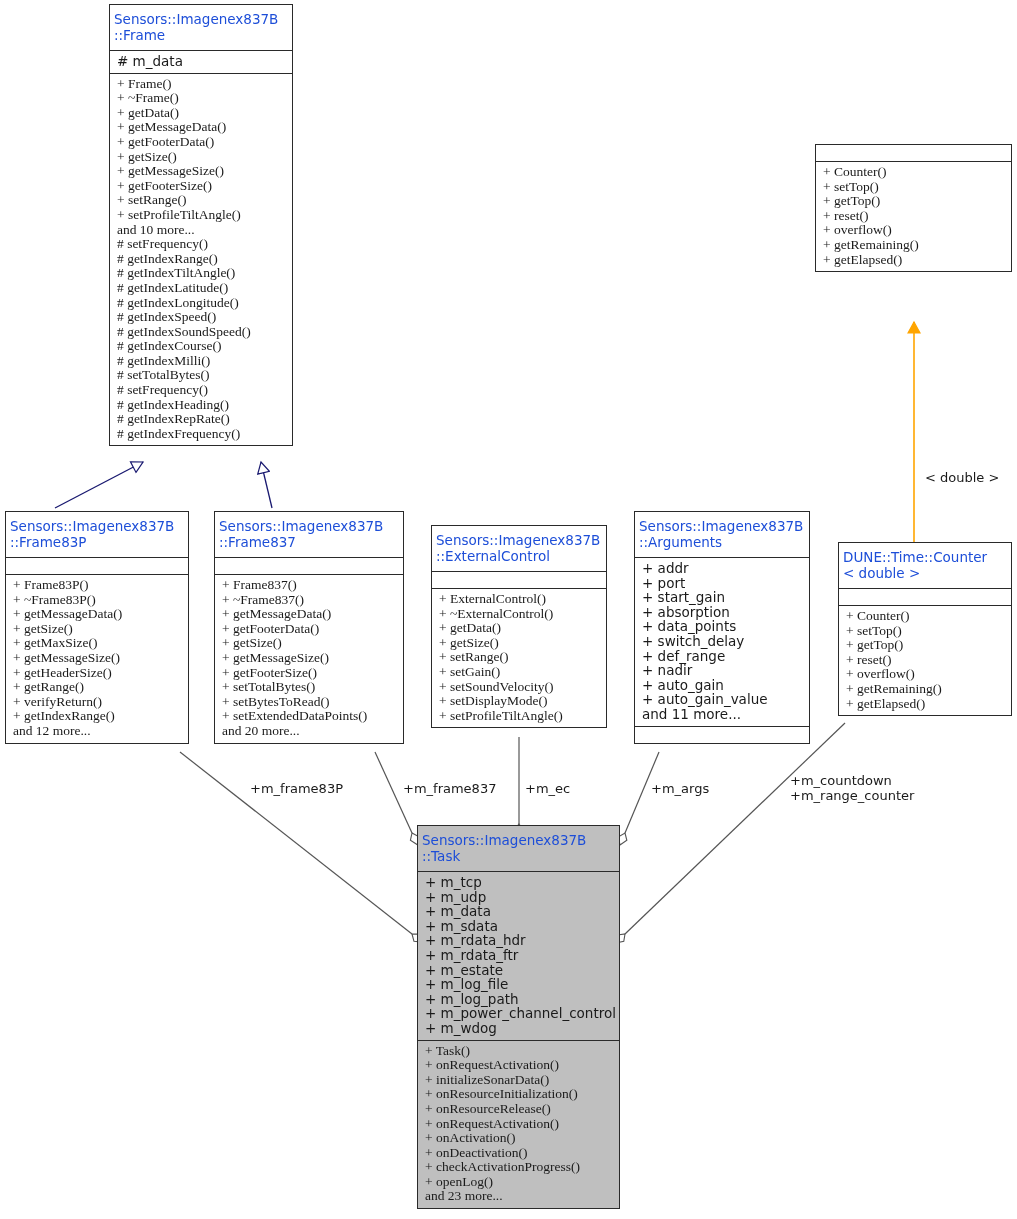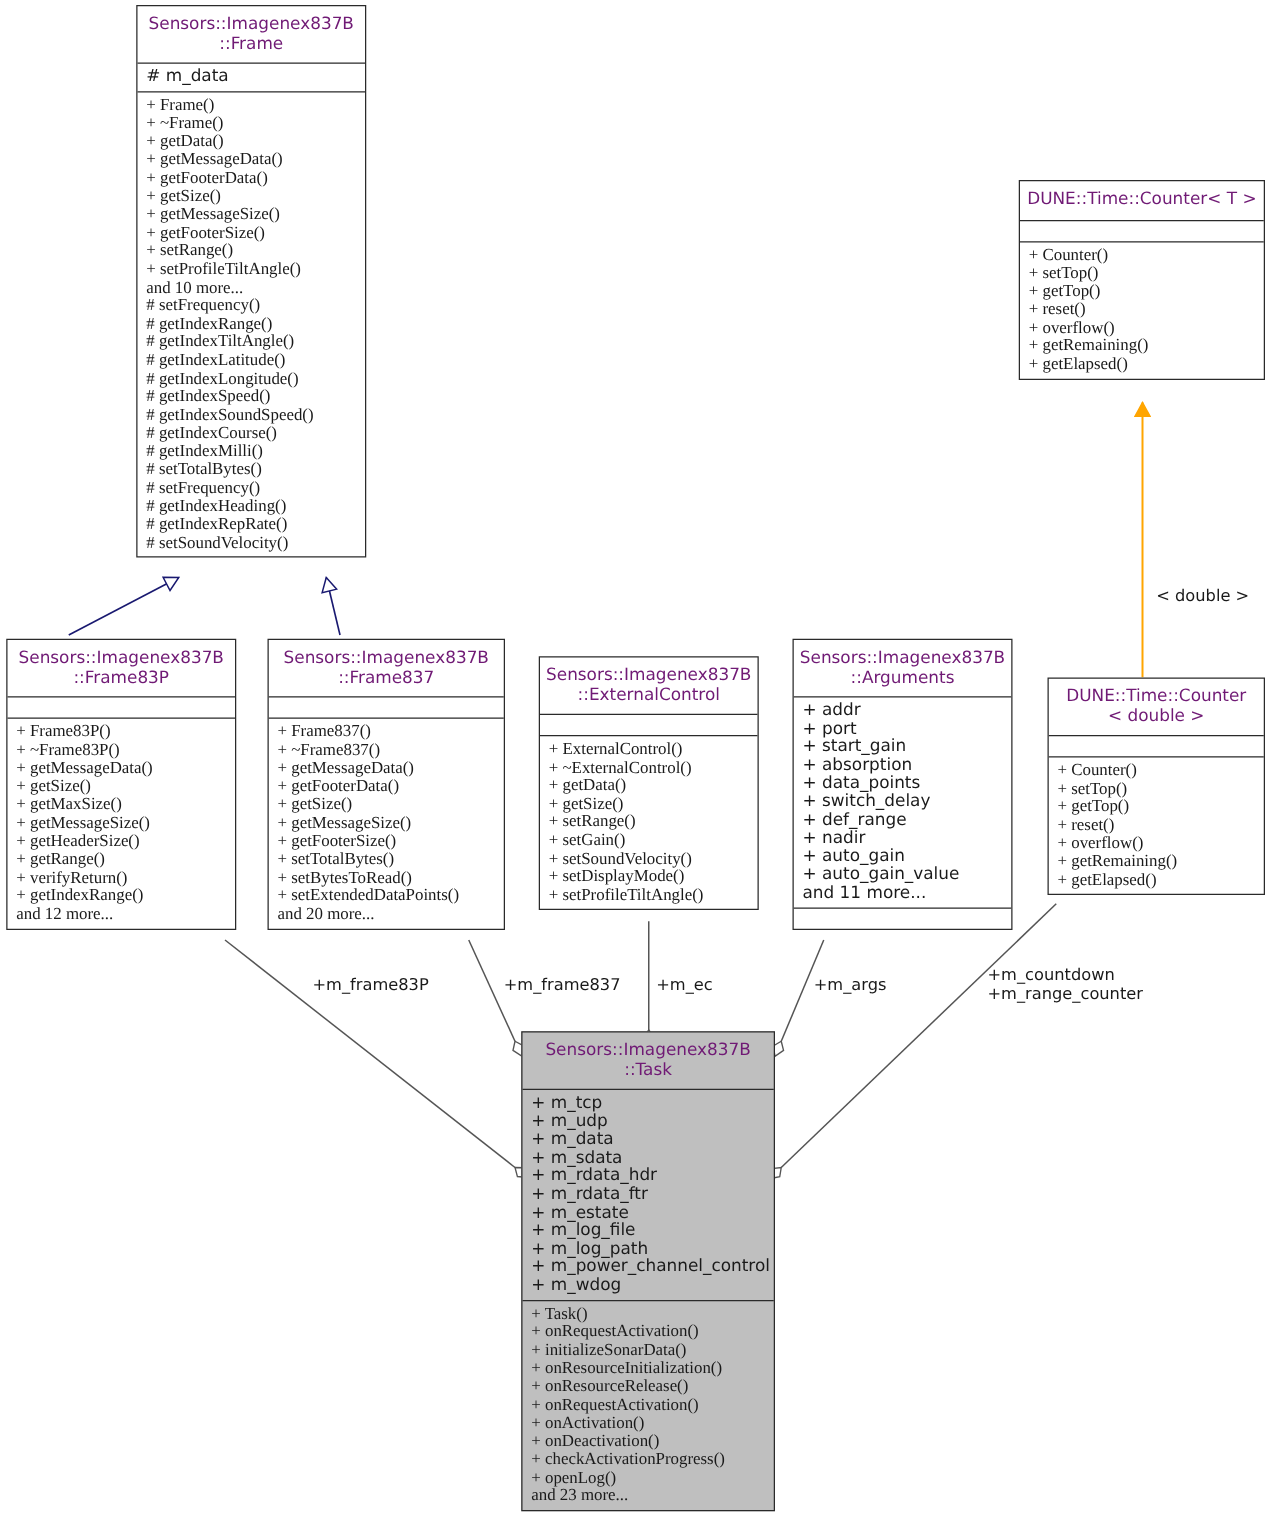--- a/index.html
+++ b/index.html
@@ -32,24 +32,24 @@
     position: absolute;
     box-sizing: border-box;
     border: 1px solid #2a2a2a;
     background: #ffffff;
     z-index: 5;
   }
   .umlclass.filled {
     background: #bfbfbf;
   }
   .cls-title {
-    text-align: center;
+    text-align: left;
     font-size: 13.5px;
     line-height: 15.5px;
-    color: #701a75;
+    color: #1d4ed8;
     padding: 7px 4px 7px 4px;
     border-bottom: 1px solid #2a2a2a;
     white-space: pre-line;
   }
   .cls-section {
     border-bottom: 1px solid #2a2a2a;
     padding: 3px 0 4px 0;
   }
   .cls-section:last-child {
     border-bottom: none;
@@ -157,21 +157,21 @@
       <div class="cls-row"># getIndexLatitude()</div>
       <div class="cls-row"># getIndexLongitude()</div>
       <div class="cls-row"># getIndexSpeed()</div>
       <div class="cls-row"># getIndexSoundSpeed()</div>
       <div class="cls-row"># getIndexCourse()</div>
       <div class="cls-row"># getIndexMilli()</div>
       <div class="cls-row"># setTotalBytes()</div>
       <div class="cls-row"># setFrequency()</div>
       <div class="cls-row"># getIndexHeading()</div>
       <div class="cls-row"># getIndexRepRate()</div>
-      <div class="cls-row"># setSoundVelocity()</div>
+      <div class="cls-row"># getIndexFrequency()</div>
     </div>
   </div>
 
   <div class="umlclass" style="left:5px; top:511px; width:184px;">
     <div class="cls-title">Sensors::Imagenex837B
 ::Frame83P</div>
     <div class="cls-section empty"></div>
     <div class="cls-section">
       <div class="cls-row">+ Frame83P()</div>
       <div class="cls-row">+ ~Frame83P()</div>
@@ -236,21 +236,20 @@
       <div class="cls-row">+ def_range</div>
       <div class="cls-row">+ nadir</div>
       <div class="cls-row">+ auto_gain</div>
       <div class="cls-row">+ auto_gain_value</div>
       <div class="cls-row">and 11 more...</div>
     </div>
     <div class="cls-section empty"></div>
   </div>
 
   <div class="umlclass" style="left:815px; top:144px; width:197px;">
-    <div class="cls-title" style="padding:7px 4px 8px 4px;">DUNE::Time::Counter&lt; T &gt;</div>
     <div class="cls-section empty"></div>
     <div class="cls-section">
       <div class="cls-row">+ Counter()</div>
       <div class="cls-row">+ setTop()</div>
       <div class="cls-row">+ getTop()</div>
       <div class="cls-row">+ reset()</div>
       <div class="cls-row">+ overflow()</div>
       <div class="cls-row">+ getRemaining()</div>
       <div class="cls-row">+ getElapsed()</div>
     </div>

